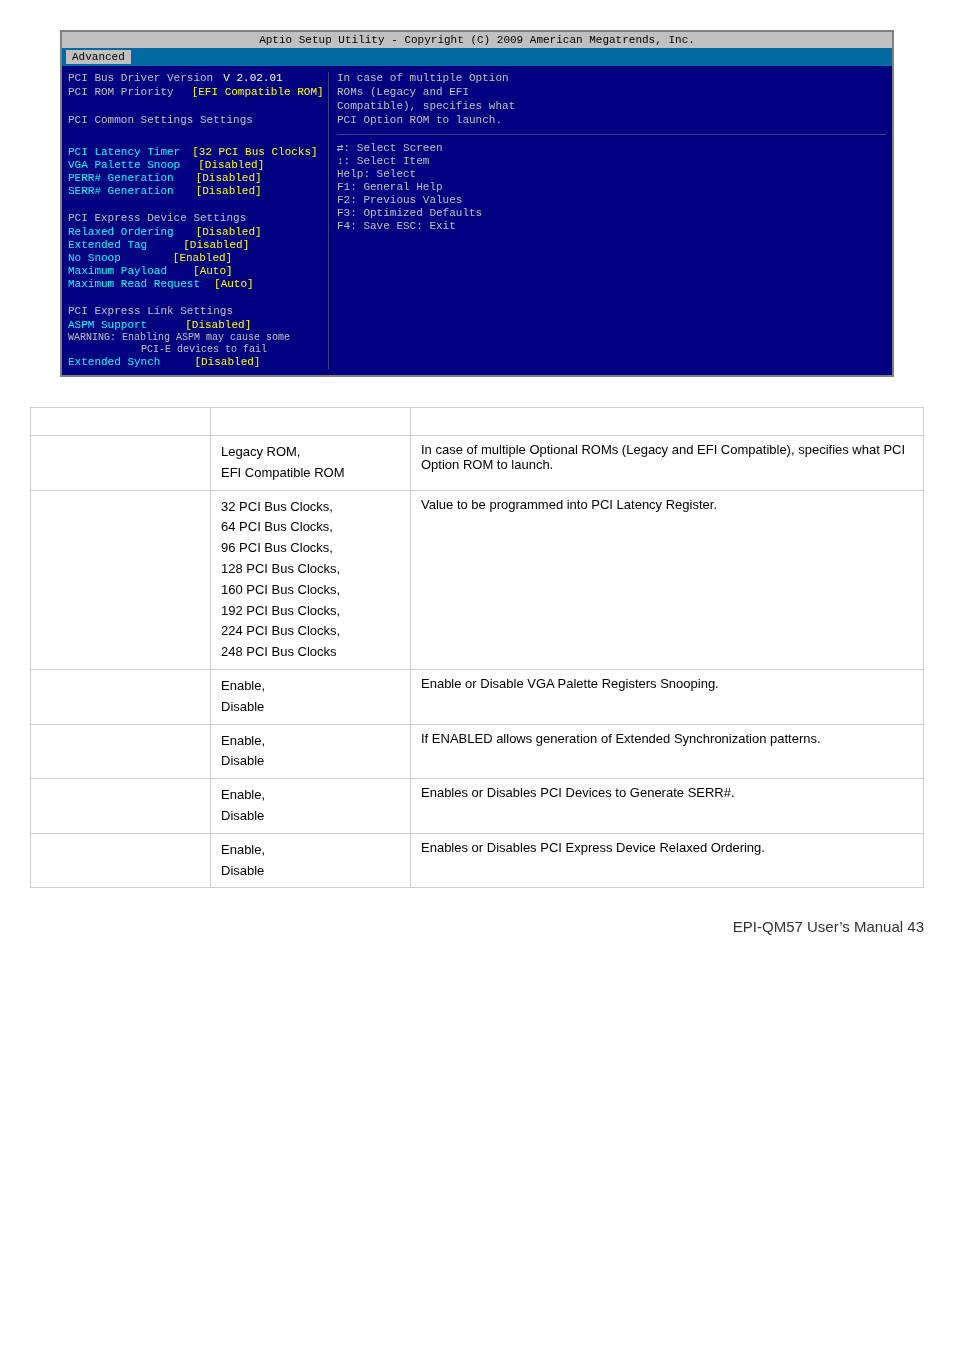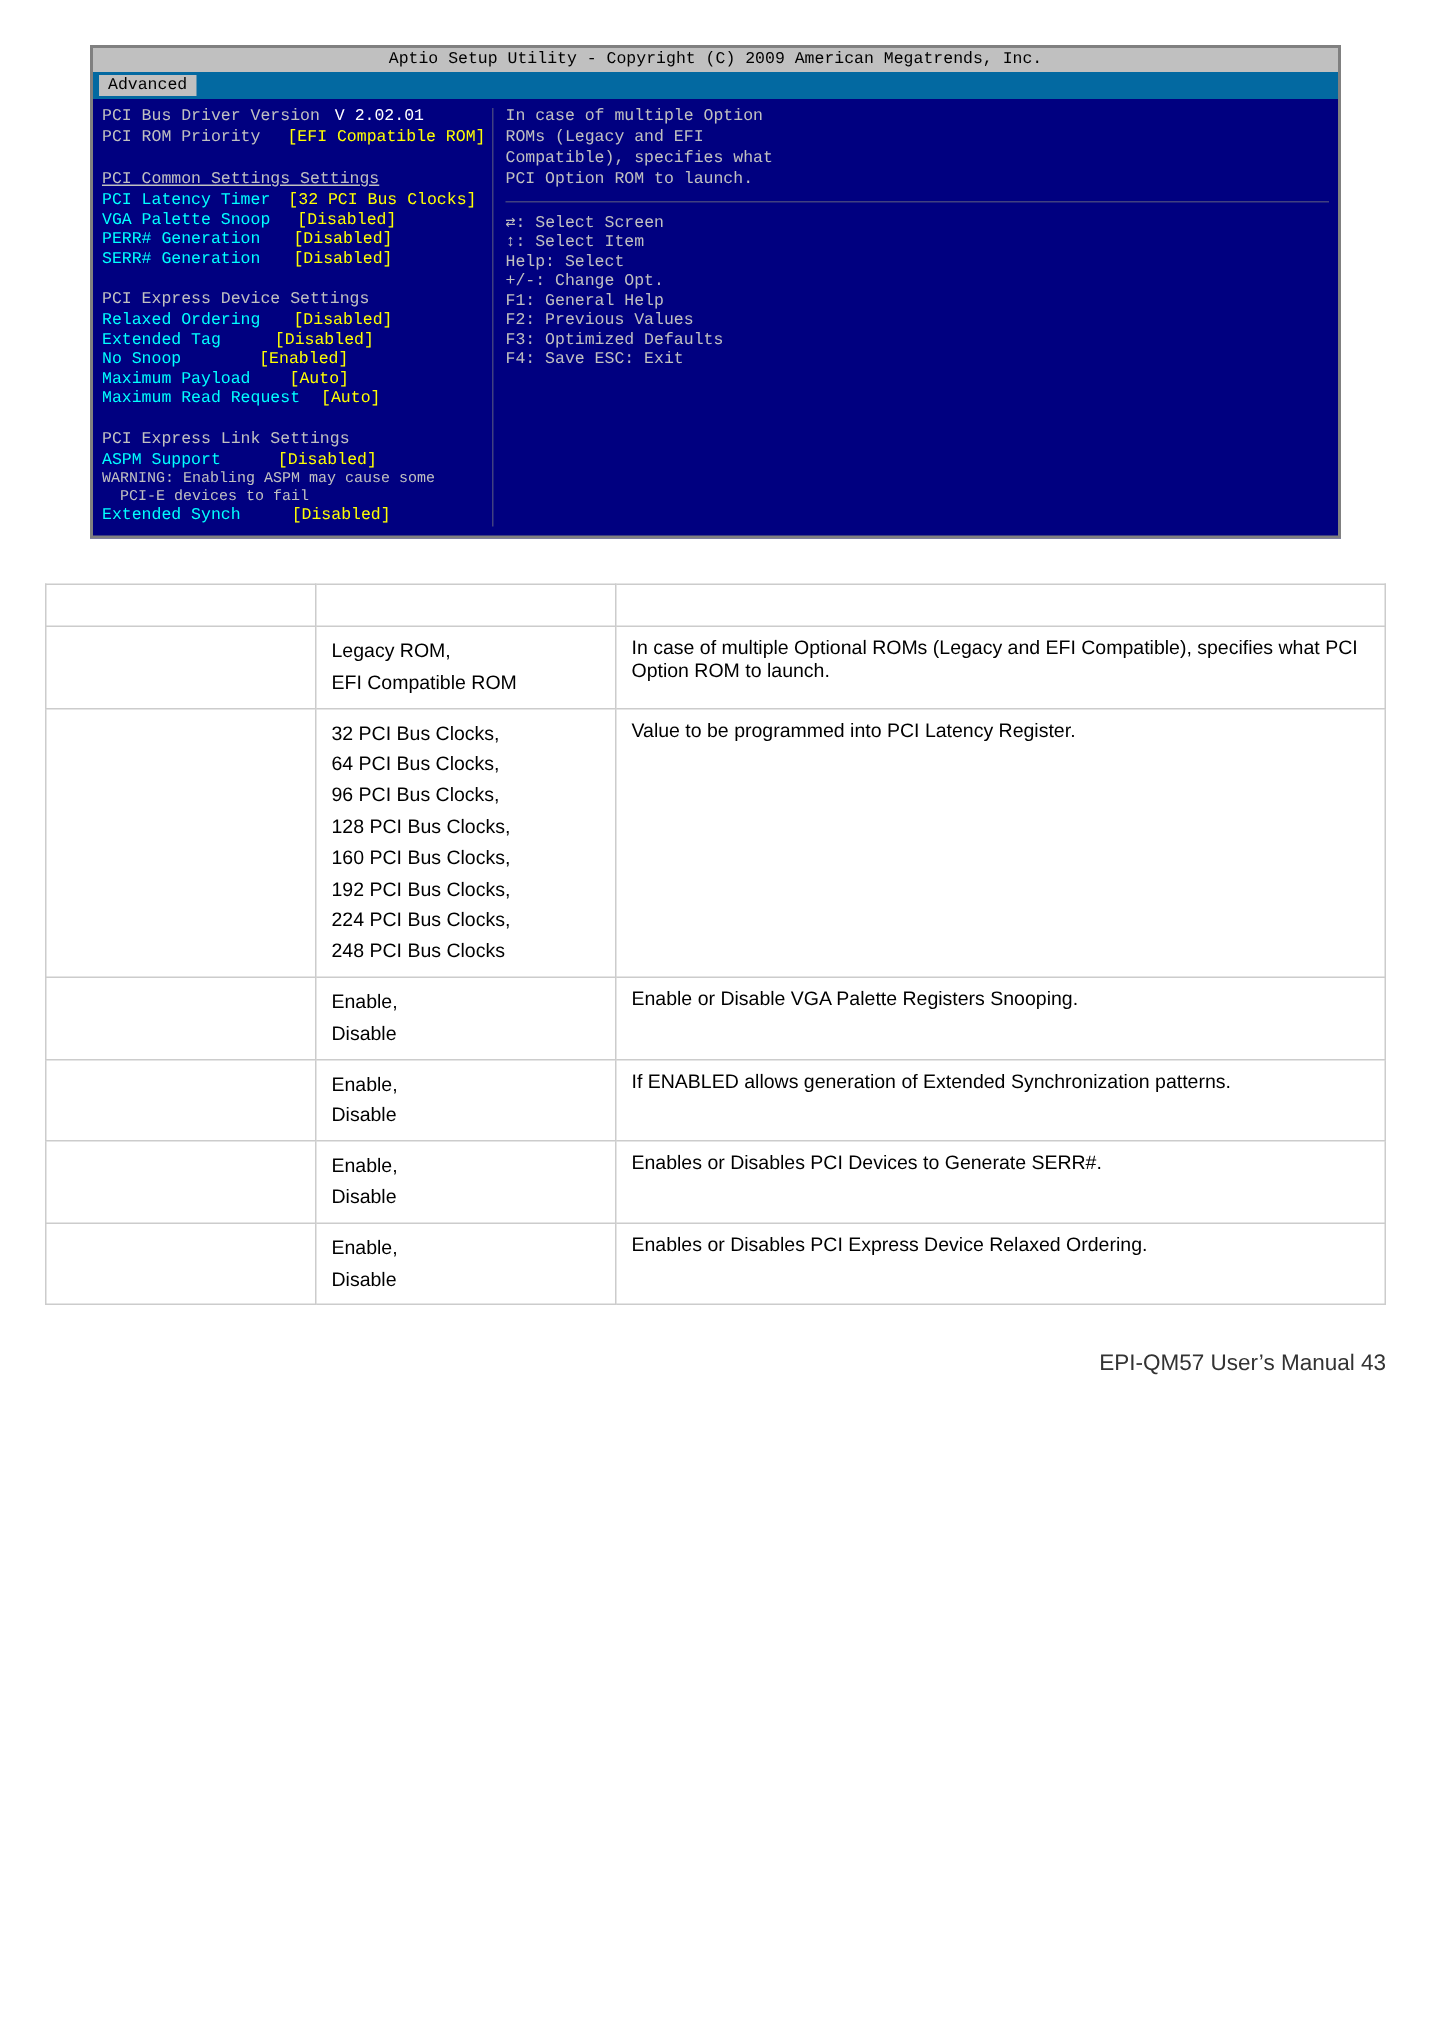--- a/index.html
+++ b/index.html
@@ -116,50 +116,49 @@
     <div class="bios-title-bar">Aptio Setup Utility - Copyright (C) 2009 American Megatrends, Inc.</div>
     <div class="bios-tab-bar">
       <span class="bios-tab">Advanced</span>
     </div>
     <div class="bios-content">
 
       <div class="bios-left">
         <div style="color:#c0c0c0; margin-bottom:2px;">PCI Bus Driver Version<span style="padding-left:10px;color:#ffffff;">V 2.02.01</span></div>
         <div style="color:#c0c0c0; margin-bottom:2px;">PCI ROM Priority<span style="padding-left:18px;color:#ffff00;">[EFI Compatible ROM]</span></div>
         <div style="margin-bottom:2px;">&nbsp;</div>
-        <div style="color:#c0c0c0; margin-bottom:2px;text-decoration:underline;">PCI Common Settings Settings</div>
+        <div style="color:#c0c0c0; margin-bottom:20px;">PCI Common Settings Settings</div>
         <div style="color:#00ffff; margin-bottom:1px;">PCI Latency Timer<span style="padding-left:12px;color:#ffff00;">[32 PCI Bus Clocks]</span></div>
         <div style="color:#00ffff; margin-bottom:1px;">VGA Palette Snoop<span style="padding-left:18px;color:#ffff00;">[Disabled]</span></div>
         <div style="color:#00ffff; margin-bottom:1px;">PERR# Generation<span style="padding-left:22px;color:#ffff00;">[Disabled]</span></div>
         <div style="color:#00ffff; margin-bottom:1px;">SERR# Generation<span style="padding-left:22px;color:#ffff00;">[Disabled]</span></div>
         <div style="margin-bottom:2px;">&nbsp;</div>
         <div style="color:#c0c0c0; margin-bottom:2px;">PCI Express Device Settings</div>
         <div style="color:#00ffff; margin-bottom:1px;">Relaxed Ordering<span style="padding-left:22px;color:#ffff00;">[Disabled]</span></div>
         <div style="color:#00ffff; margin-bottom:1px;">Extended Tag<span style="padding-left:36px;color:#ffff00;">[Disabled]</span></div>
         <div style="color:#00ffff; margin-bottom:1px;">No Snoop<span style="padding-left:52px;color:#ffff00;">[Enabled]</span></div>
         <div style="color:#00ffff; margin-bottom:1px;">Maximum Payload<span style="padding-left:26px;color:#ffff00;">[Auto]</span></div>
         <div style="color:#00ffff; margin-bottom:1px;">Maximum Read Request<span style="padding-left:14px;color:#ffff00;">[Auto]</span></div>
         <div style="margin-bottom:2px;">&nbsp;</div>
         <div style="color:#c0c0c0; margin-bottom:2px;">PCI Express Link Settings</div>
         <div style="color:#00ffff; margin-bottom:1px;">ASPM Support<span style="padding-left:38px;color:#ffff00;">[Disabled]</span></div>
         <div style="color:#c0c0c0; margin-bottom:1px; font-size:10px;">WARNING: Enabling ASPM may cause some</div>
-        <div style="color:#c0c0c0; margin-bottom:1px; font-size:10px; padding-left:12px;">PCI-E devices to fail</div>
+        <div style="color:#c0c0c0; margin-bottom:1px; font-size:10px; padding-left:12px;text-align:center;">PCI-E devices to fail</div>
         <div style="color:#00ffff; margin-bottom:1px;">Extended Synch<span style="padding-left:34px;color:#ffff00;">[Disabled]</span></div>
       </div>
 
       <div class="bios-right">
         <div style="color:#c0c0c0; margin-bottom:2px;">In case of multiple Option</div>
         <div style="color:#c0c0c0; margin-bottom:2px;">ROMs (Legacy and EFI</div>
         <div style="color:#c0c0c0; margin-bottom:2px;">Compatible), specifies what</div>
         <div style="color:#c0c0c0; margin-bottom:8px;">PCI Option ROM to launch.</div>
         <div style="border-top:1px solid #404080; margin-bottom:6px;"></div>
         <div style="color:#c0c0c0; margin-bottom:1px;">⇄: Select Screen</div>
         <div style="color:#c0c0c0; margin-bottom:1px;">↕: Select Item</div>
         <div style="color:#c0c0c0; margin-bottom:1px;">Help: Select</div>
-        <div style="color:#c0c0c0; margin-bottom:1px;">+/-: Change Opt.</div>
         <div style="color:#c0c0c0; margin-bottom:1px;">F1: General Help</div>
         <div style="color:#c0c0c0; margin-bottom:1px;">F2: Previous Values</div>
         <div style="color:#c0c0c0; margin-bottom:1px;">F3: Optimized Defaults</div>
         <div style="color:#c0c0c0; margin-bottom:1px;">F4: Save  ESC: Exit</div>
       </div>
     </div>
   </div>
 </div>
 
 <div class="table-section">

